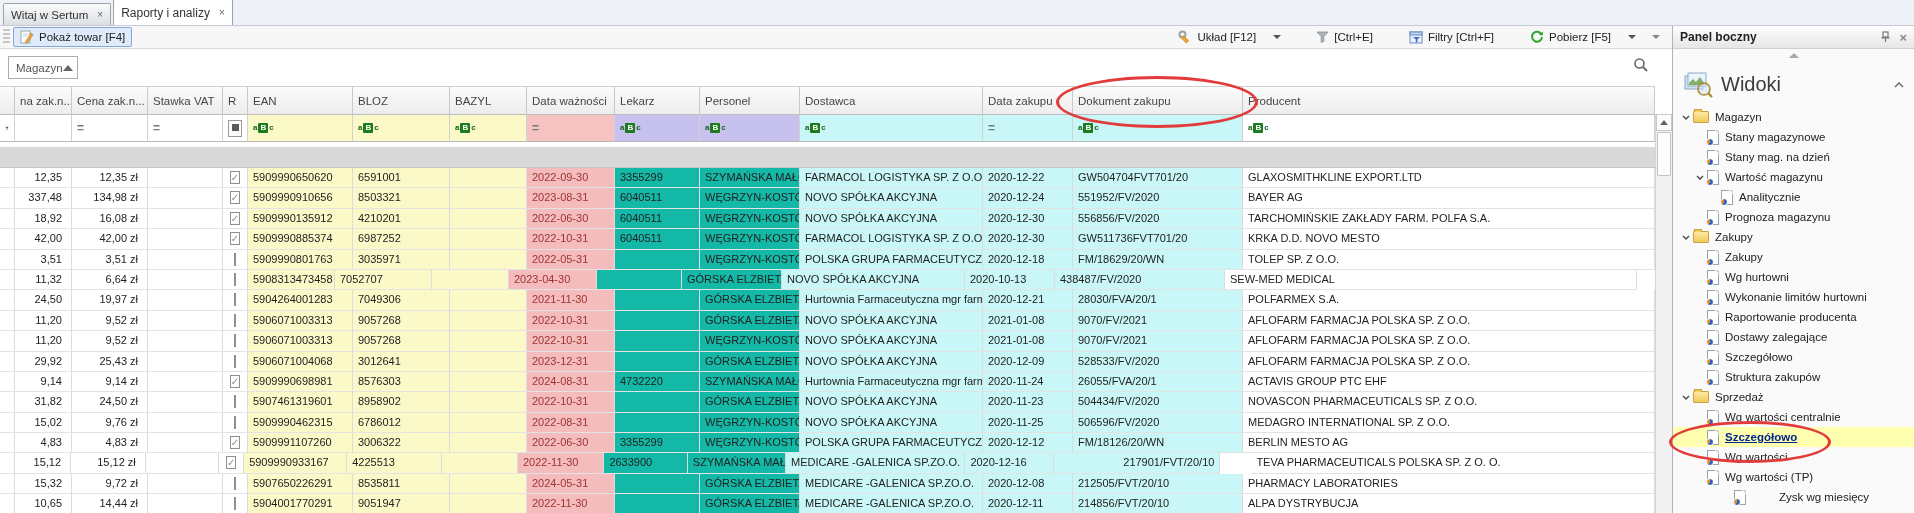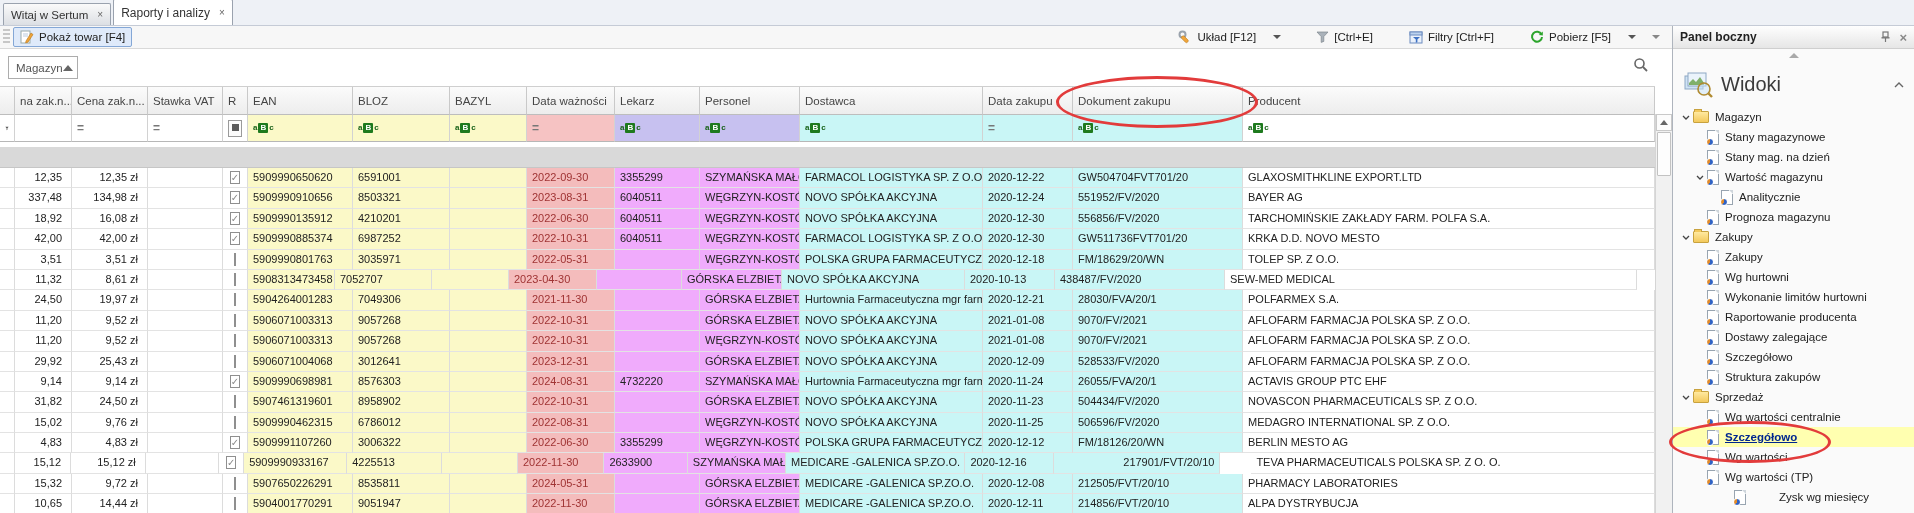--- a/index.html
+++ b/index.html
@@ -42,21 +42,21 @@
   .blankstrip{height:5px;background:#fff;}
   .band{height:20px;background:#d9d9d9;border-bottom:1px solid #c6c6c6;}
   .grow{height:20.4px;}
   .cell{box-sizing:border-box;border-right:1px solid #dcdcdc;border-bottom:1px solid #e3e3e3;
         font-size:11px;line-height:19px;padding:0 5px;white-space:nowrap;overflow:hidden;background:#fff;
         display:block;}
   .al-r{text-align:right;padding-right:9px;}
   .al-c{text-align:center;}
   .t-yellow{background:#fbf9c8;}
   .t-pink{background:#f4bcbc;color:#a03434;}
-  .t-purple{background:#f0abfc;}
+  .t-purple{background:#14b8a6;}
   .t-cyan{background:#c9f6f6;}
   .f-yellow{background:#fbf9c8;}
   .f-pink{background:#f6c3c3;}
   .f-purple{background:#c7c1f0;}
   .f-cyan{background:#c9f6f6;}
   .eq{color:#777;font-size:12px;font-weight:bold;}
   .abc{display:inline-flex;align-items:center;font-size:8px;font-weight:bold;line-height:8px;}
   .abc i{font-style:normal;color:#176117;}
   .abc b{background:#1e7a1e;color:#fff;padding:1px 2px;margin:0 1px;border-radius:1px;font-size:8px;}
   .cbx{width:13px;height:13px;border:1px solid #8f8f8f;background:#fff;margin:3px auto 0;
@@ -364,21 +364,21 @@
         <div class="cell t-purple" style="width: 85px;"></div>
         <div class="cell t-purple" style="width: 100px;">WĘGRZYN-KOSTÓRK...</div>
         <div class="cell t-cyan" style="width: 183px;">POLSKA GRUPA FARMACEUTYCZNA S.A.</div>
         <div class="cell t-cyan" style="width: 90px;">2020-12-18</div>
         <div class="cell t-cyan" style="width: 170px;">FM/18629/20/WN</div>
         <div class="cell" style="width: 412px;">TOLEP SP. Z O.O.</div>
       </div>
       <div class="grow">
         <div class="cell" style="width: 15px;"></div>
         <div class="cell al-r" style="width: 57px;">11,32</div>
-        <div class="cell al-r" style="width: 76px;">8,61 zł</div>
+        <div class="cell al-r" style="width: 76px;">6,64 zł</div>
         <div class="cell" style="width: 75px;"></div>
         <div class="cell al-c" style="width: 25px;"><span class="cbx"></span></div>
         <div class="cell t-yellow" style="width: 87px;">5908313473458</div>
         <div class="cell t-yellow" style="width: 97px;">7052707</div>
         <div class="cell t-yellow" style="width: 77px;"></div>
         <div class="cell t-pink" style="width: 88px;">2023-04-30</div>
         <div class="cell t-purple" style="width: 85px;"></div>
         <div class="cell t-purple" style="width: 100px;">GÓRSKA ELZBIETA</div>
         <div class="cell t-cyan" style="width: 183px;">NOVO SPÓŁKA AKCYJNA</div>
         <div class="cell t-cyan" style="width: 90px;">2020-10-13</div>

